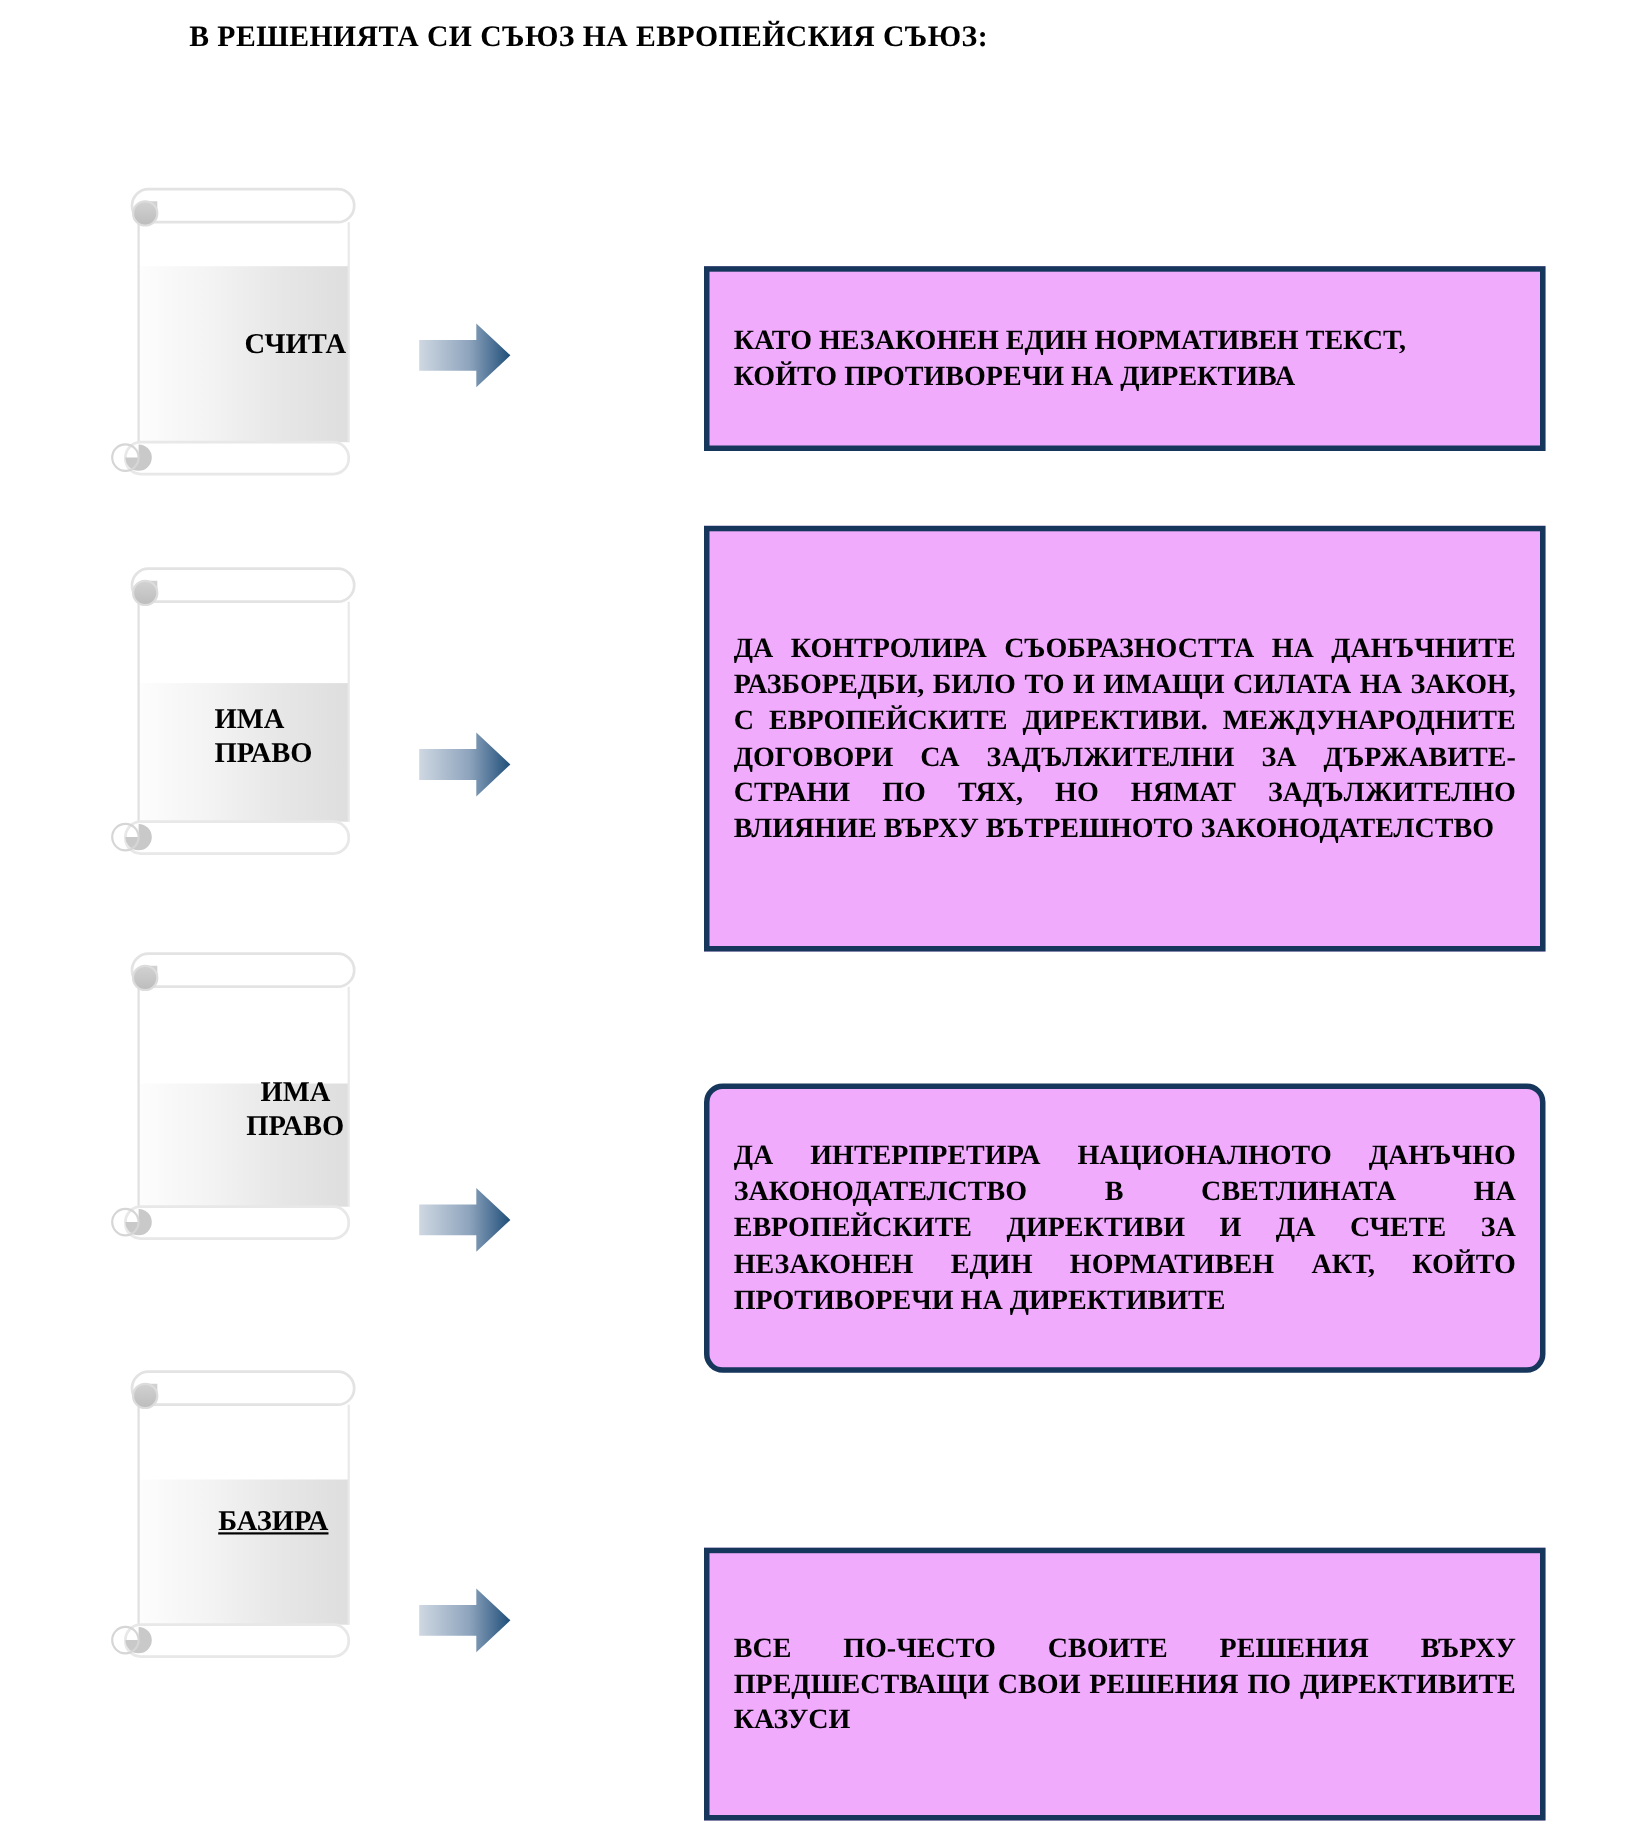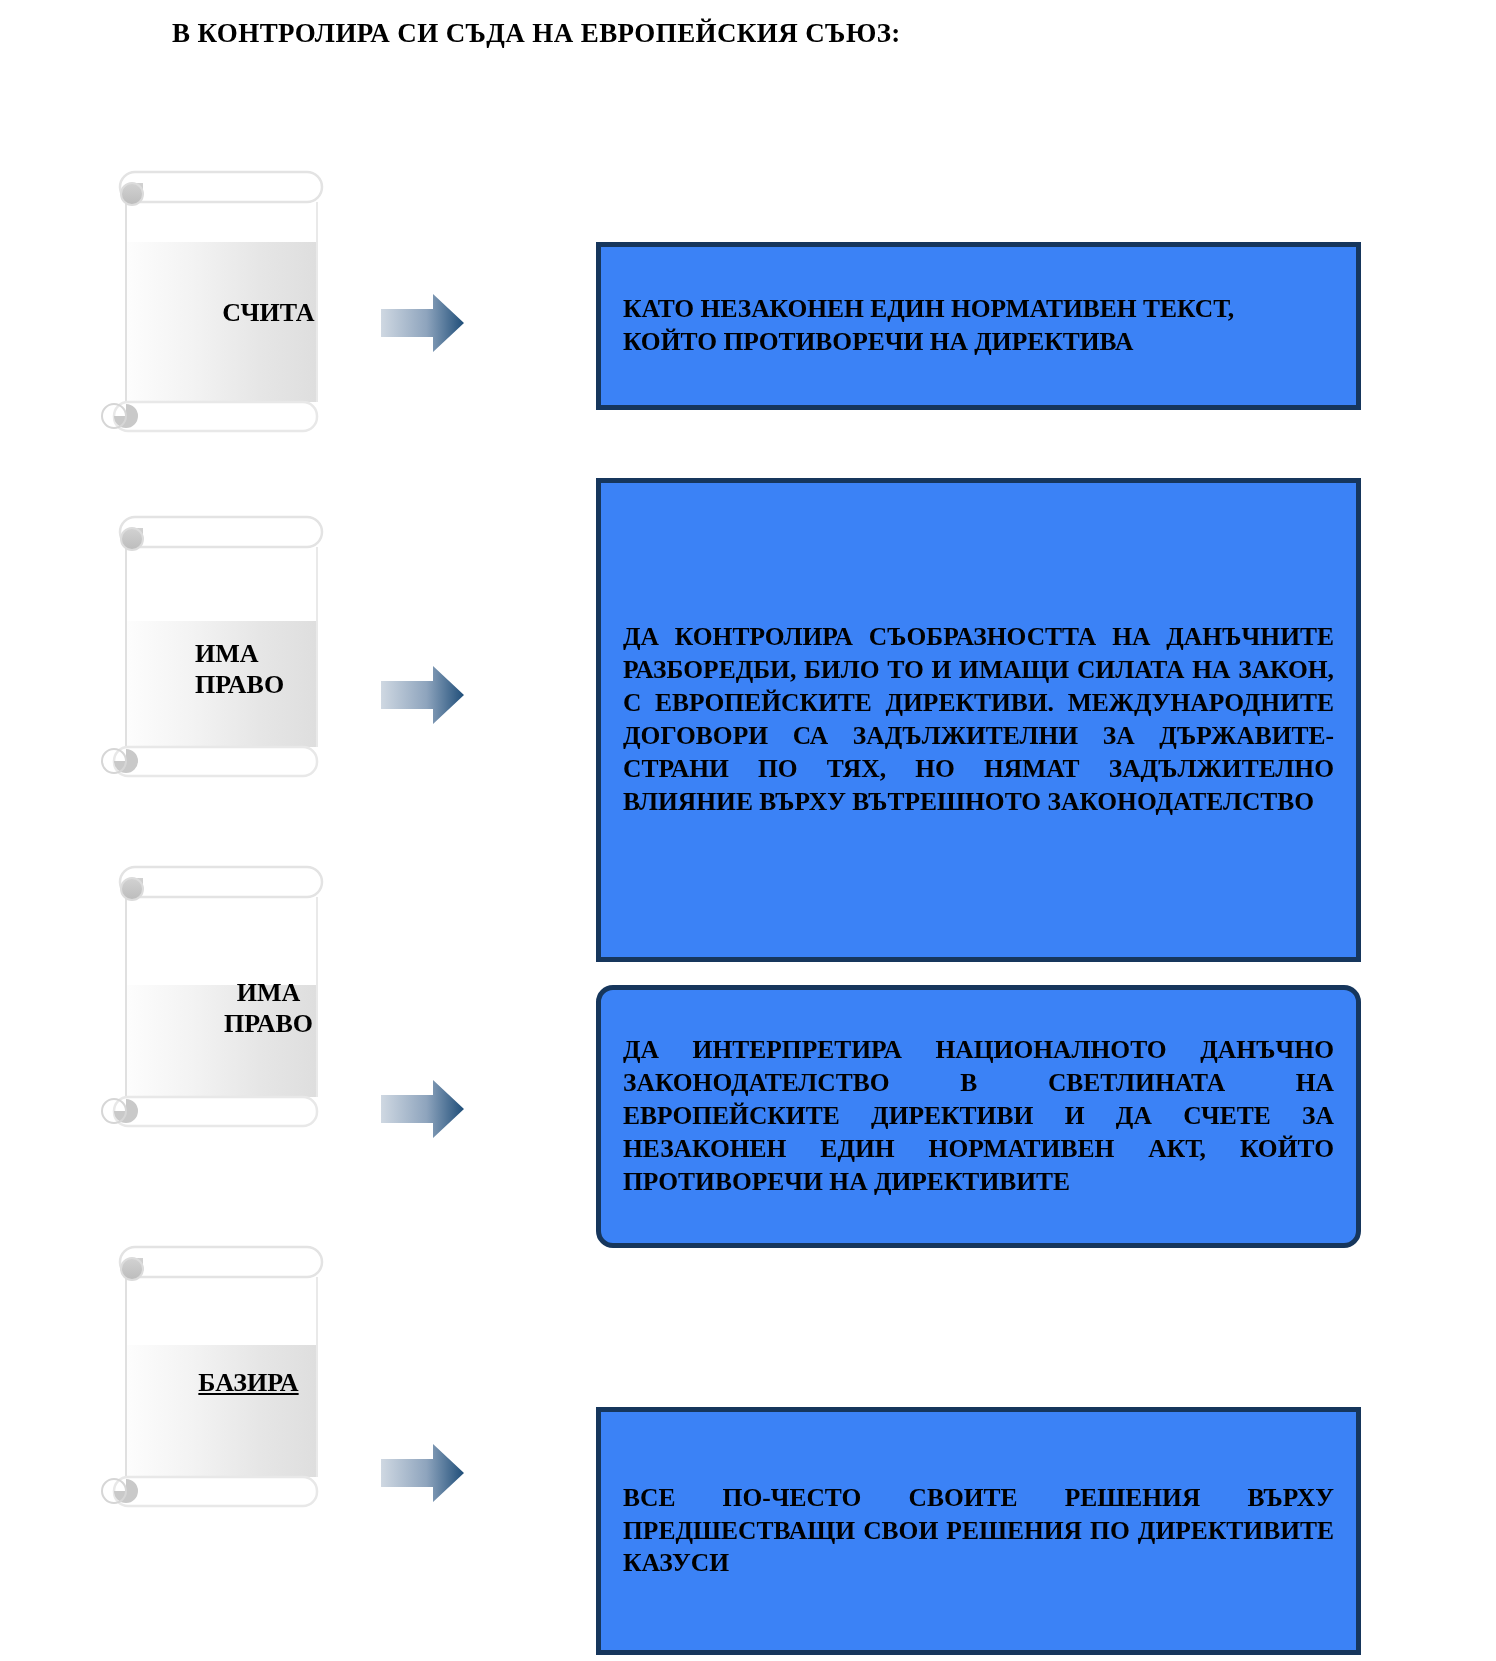--- a/index.html
+++ b/index.html
@@ -45,41 +45,42 @@
   }
 
   
   .arrow { position: absolute; }
   .arrow svg { display: block; }
 
   
   .textbox {
     position: absolute;
     box-sizing: border-box;
-    background: #3b82f6;
+    background: #f0abfc;
     border: 5px solid #16365c;
     display: flex;
     align-items: center;
+    margin-left: 44px;
   }
   .textbox .tb-inner {
     width: 100%;
     padding: 0 22px;
     color: #000000;
     font-weight: bold;
     font-size: 25.5px;
     line-height: 1.29;
     font-family: "Liberation Serif", "DejaVu Serif", serif;
   }
   .tb-justify { text-align: justify; text-align-last: left; }
   .tb-left { text-align: left; }
 </style>
 </head>
 <body>
 
-<div id="page-title">В КОНТРОЛИРА СИ СЪДА НА ЕВРОПЕЙСКИЯ СЪЮЗ:</div>
+<div id="page-title">В РЕШЕНИЯТА СИ СЪЮЗ НА ЕВРОПЕЙСКИЯ СЪЮЗ:</div>
 
 <div class="scroll" style="left:88px; top:170px; width:268px; height:285px;">
   <svg width="268" height="285" viewBox="0 0 268 285" xmlns="http://www.w3.org/2000/svg">
     <defs>
       <linearGradient id="bodyGrad1" x1="0" y1="0" x2="1" y2="0">
         <stop offset="0%" stop-color="#fdfdfd"></stop>
         <stop offset="35%" stop-color="#f3f3f3"></stop>
         <stop offset="70%" stop-color="#e6e6e6"></stop>
         <stop offset="100%" stop-color="#dedede"></stop>
       </linearGradient>
@@ -161,21 +162,21 @@
       <linearGradient id="arrGrad2" x1="0" y1="0" x2="1" y2="0">
         <stop offset="0%" stop-color="#cfd8e2"></stop>
         <stop offset="55%" stop-color="#8ea4bd"></stop>
         <stop offset="100%" stop-color="#1f4e79"></stop>
       </linearGradient>
     </defs>
     <polygon points="0,17 52,17 52,2 83,31 52,60 52,45 0,45" fill="url(#arrGrad2)"></polygon>
   </svg>
 </div>
 
-<div class="textbox" style="left:596px; top:478px; width:765px; height:484px;">
+<div class="textbox" style="left:596px; top:478px; width:765px; height:387px;">
   <div class="tb-inner tb-justify">ДА КОНТРОЛИРА СЪОБРАЗНОСТТА НА ДАНЪЧНИТЕ РАЗБОРЕДБИ, БИЛО ТО И ИМАЩИ СИЛАТА НА ЗАКОН, С ЕВРОПЕЙСКИТЕ ДИРЕКТИВИ. МЕЖДУНАРОДНИТЕ ДОГОВОРИ СА ЗАДЪЛЖИТЕЛНИ ЗА ДЪРЖАВИТЕ-СТРАНИ ПО ТЯХ, НО НЯМАТ ЗАДЪЛЖИТЕЛНО ВЛИЯНИЕ ВЪРХУ ВЪТРЕШНОТО ЗАКОНОДАТЕЛСТВО</div>
 </div>
 
 <div class="scroll" style="left:88px; top:865px; width:268px; height:285px;">
   <svg width="268" height="285" viewBox="0 0 268 285" xmlns="http://www.w3.org/2000/svg">
     <defs>
       <linearGradient id="bodyGrad3" x1="0" y1="0" x2="1" y2="0">
         <stop offset="0%" stop-color="#fdfdfd"></stop>
         <stop offset="35%" stop-color="#f3f3f3"></stop>
         <stop offset="70%" stop-color="#e6e6e6"></stop>

